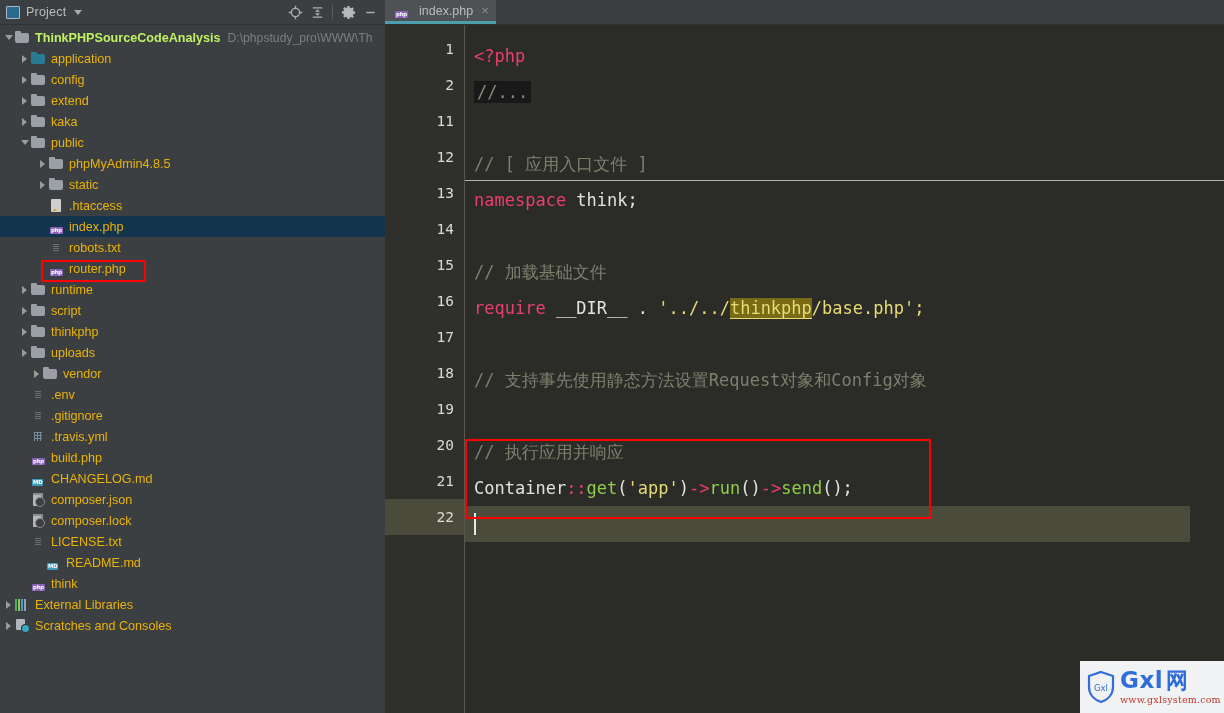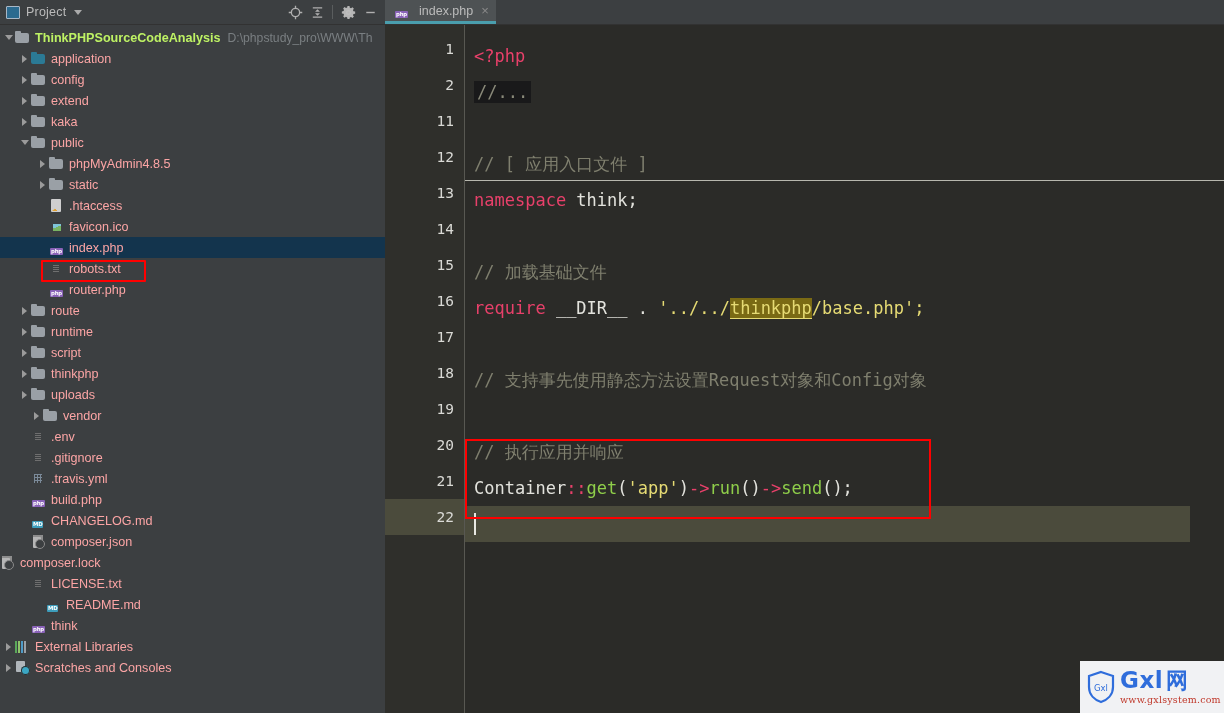--- a/index.html
+++ b/index.html
@@ -266,21 +266,21 @@
   }
   .ic.scratch::after {
     content: "";
     position: absolute;
     right: 0px; bottom: 0px;
     width: 9px; height: 9px;
     background: #3ba7c4;
     border-radius: 50%;
     box-shadow: inset 0 0 0 1px #2b2b2b;
   }
-  .rowlabel { color: #fca5a5; }
+  .rowlabel { color: #eab308; }
   .rowlabel.bold { font-weight: bold; color: #bef264; }
   .rowpath {
     color: #7a7f82;
     margin-left: 7px;
     font-size: 12.2px;
   }
   .selbox {
     position: absolute;
     border: 2.5px solid #ff0000;
     box-sizing: border-box;
@@ -536,49 +536,40 @@
       </div>
       <div class="row" style="padding-left:38px">
         <span class="arrow closed"></span>
         <span class="ic folder"></span>
         <span class="rowlabel">static</span>
       </div>
       <div class="row" style="padding-left:49px">
         <span class="ic htaccess"></span>
         <span class="rowlabel">.htaccess</span>
       </div>
-      <div class="row" style="padding-left:49px">
-        <span class="ic ico"></span>
-        <span class="rowlabel">favicon.ico</span>
-      </div>
       <div class="row selected" style="padding-left:49px">
         <span class="ic php">
             <span class="badge">php</span>
           </span>
         <span class="rowlabel">index.php</span>
       </div>
       <div class="row" style="padding-left:49px">
         <span class="ic txt"></span>
         <span class="rowlabel">robots.txt</span>
       </div>
       <div class="row" style="padding-left:49px">
         <span class="ic php">
             <span class="badge">php</span>
           </span>
         <span class="rowlabel">router.php</span>
       </div>
 
       <div class="row" style="padding-left:20px">
         <span class="arrow closed"></span>
         <span class="ic folder"></span>
-        <span class="rowlabel">route</span>
-      </div>
-      <div class="row" style="padding-left:20px">
-        <span class="arrow closed"></span>
-        <span class="ic folder"></span>
         <span class="rowlabel">runtime</span>
       </div>
       <div class="row" style="padding-left:20px">
         <span class="arrow closed"></span>
         <span class="ic folder"></span>
         <span class="rowlabel">script</span>
       </div>
       <div class="row" style="padding-left:20px">
         <span class="arrow closed"></span>
         <span class="ic folder"></span>
@@ -616,21 +607,21 @@
       <div class="row" style="padding-left:31px">
         <span class="ic md">
             <span class="badge">MD</span>
           </span>
         <span class="rowlabel">CHANGELOG.md</span>
       </div>
       <div class="row" style="padding-left:31px">
         <span class="ic file json"></span>
         <span class="rowlabel">composer.json</span>
       </div>
-      <div class="row" style="">
+      <div class="row" style="padding-left:31px">
         <span class="ic file json"></span>
         <span class="rowlabel">composer.lock</span>
       </div>
       <div class="row" style="padding-left:31px">
         <span class="ic txt"></span>
         <span class="rowlabel">LICENSE.txt</span>
       </div>
       <div class="row" style="padding-left:46px">
         <span class="ic md">
             <span class="badge">MD</span>

